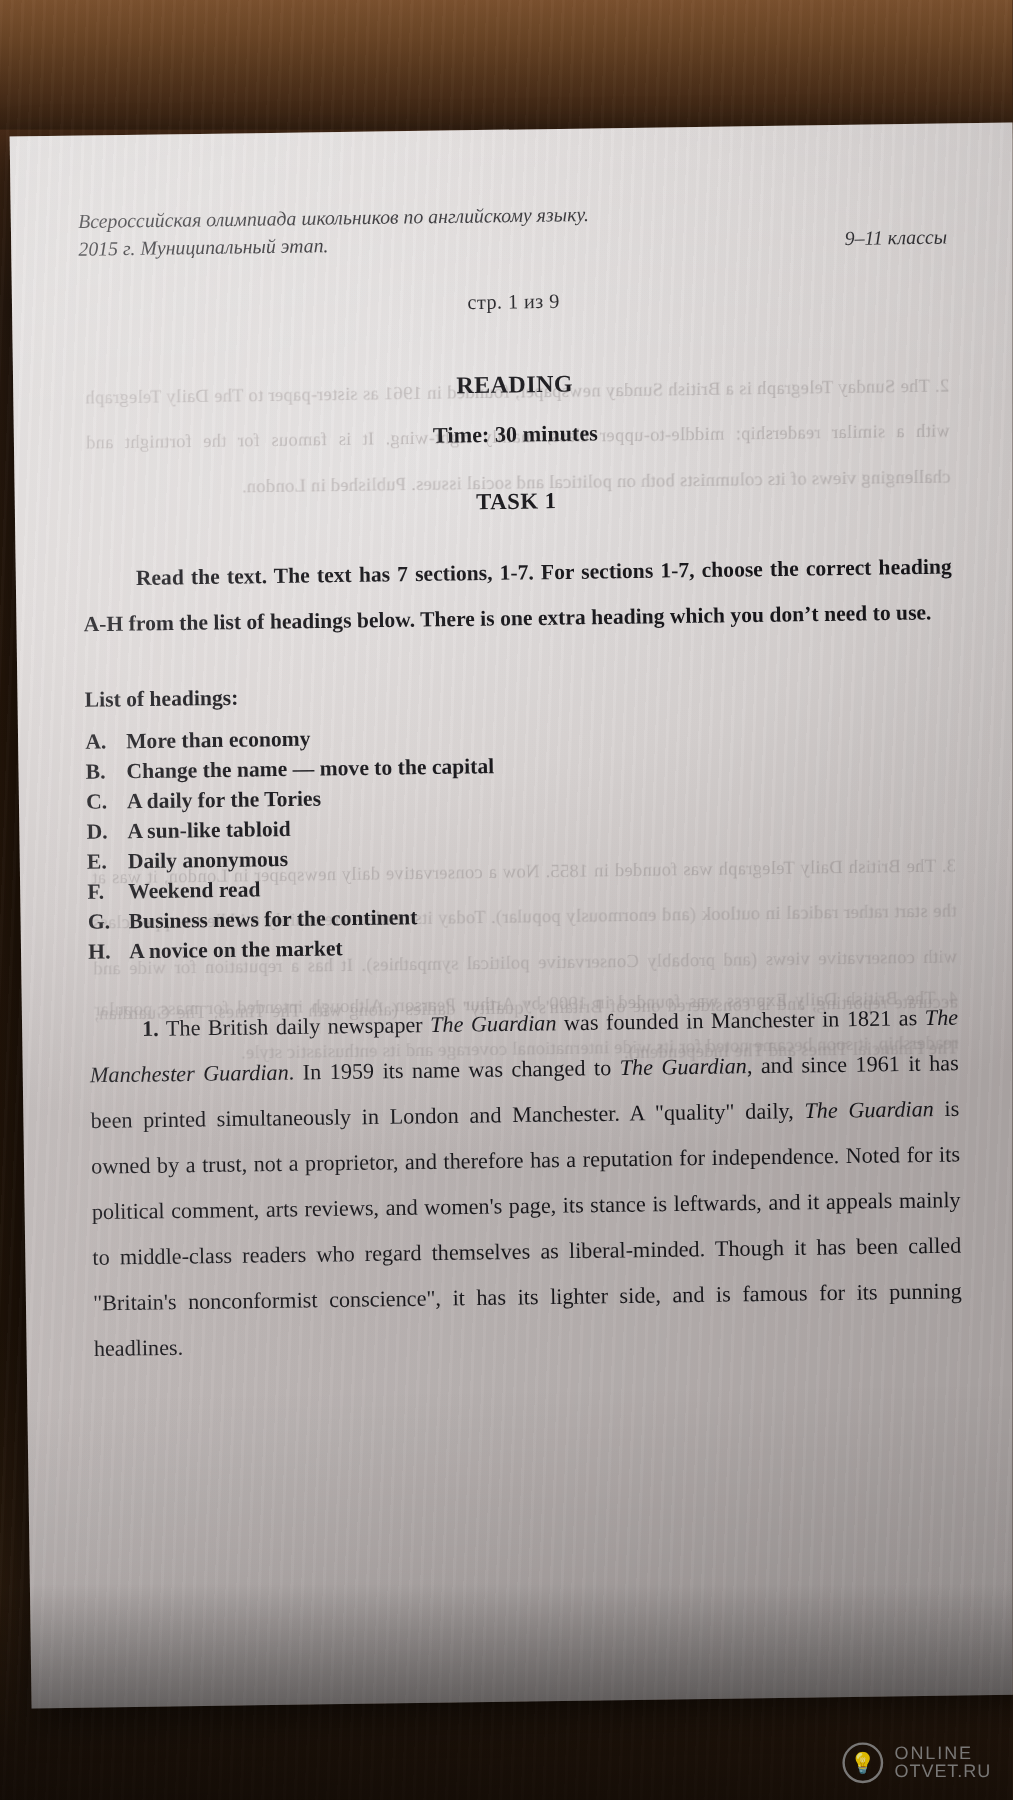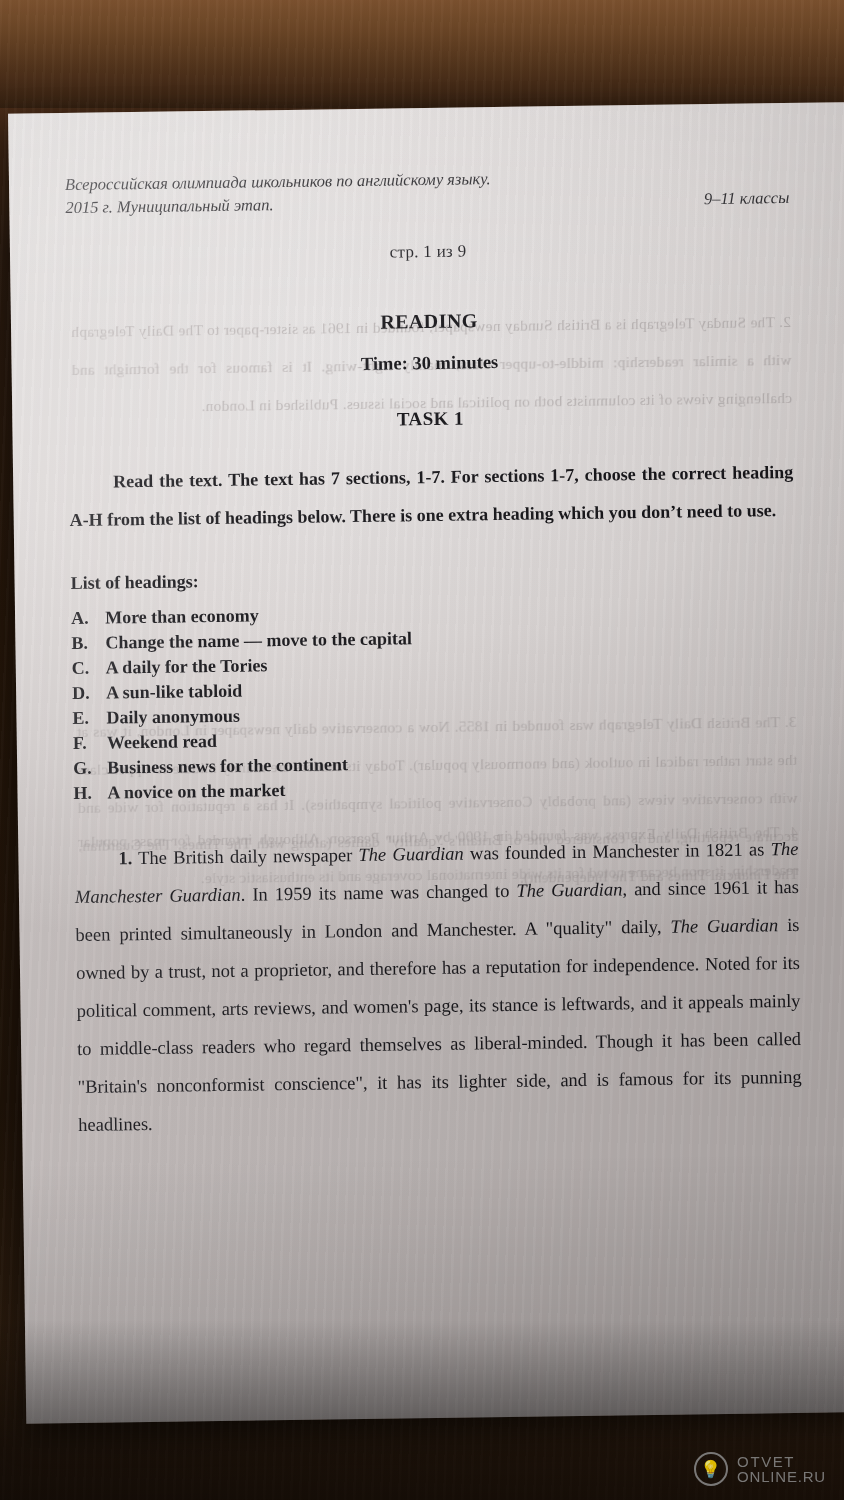--- a/index.html
+++ b/index.html
@@ -273,17 +273,17 @@
       </div>
     </div>
   </div>
 
   <div class="wood-grain"></div>
   <div class="desk-shadow"></div>
 
   <div class="watermark">
     <div class="wm-circle">💡</div>
     <div class="wm-text">
-      <div class="wm-1">OTVET</div>
-      <div class="wm-2">ONLINE.RU</div>
+      <div class="wm-1">ONLINE</div>
+      <div class="wm-2">OTVET.RU</div>
     </div>
   </div>
 </div>
 
 </body></html>

